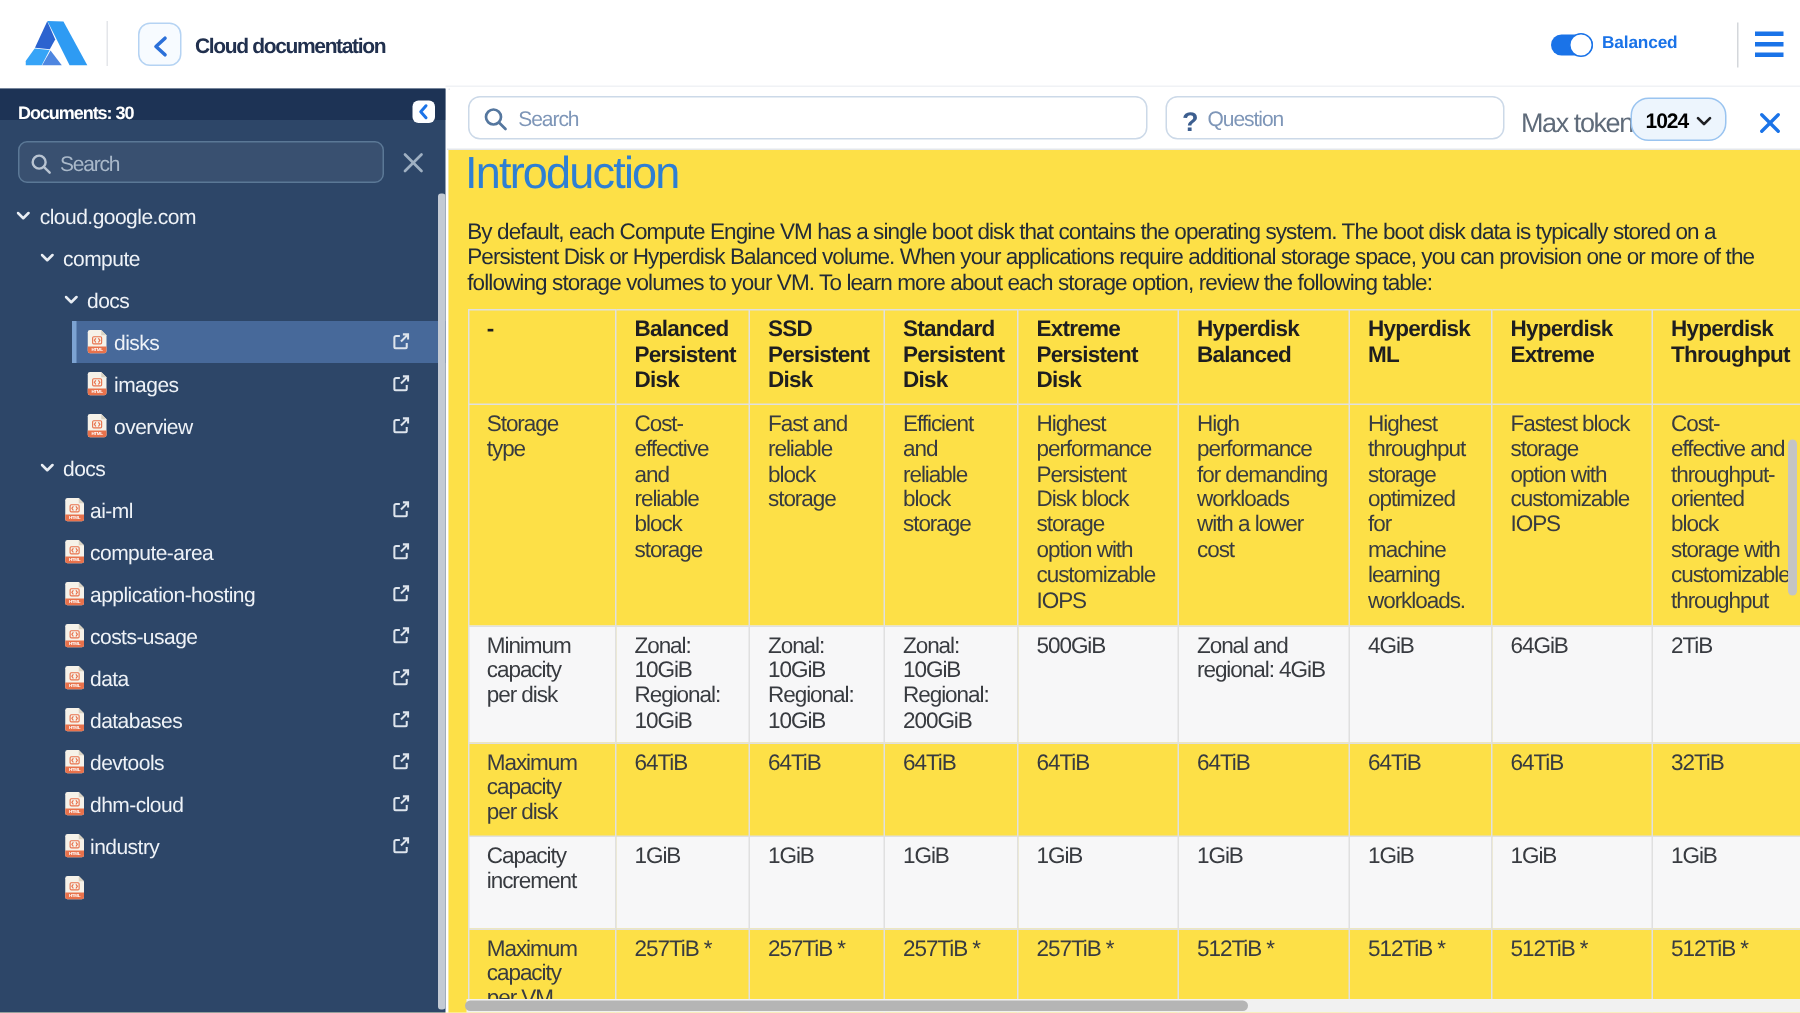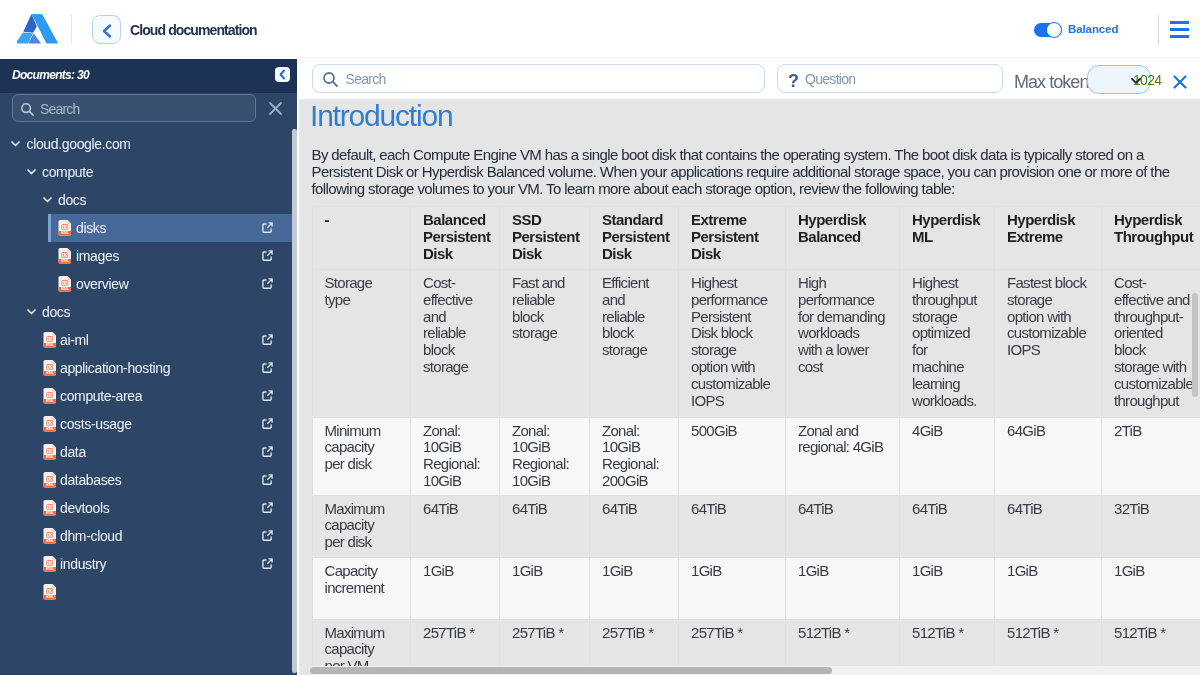--- a/index.html
+++ b/index.html
@@ -22,21 +22,21 @@
 #knob { position:absolute; left:11.5px; top:-1px; width:16px; height:16px; background:#fff;
   border:1.5px solid #1a73e8; border-radius:50%; }
 #mdlabel { position:absolute; left:1068px; top:23px; font-size:11.5px; font-weight:700; color:#1a73e8; letter-spacing:-0.1px; }
 #hdr-div2 { position:absolute; left:1158px; top:15px; width:1px; height:30px; background:#d4d7db; }
 #burger { position:absolute; left:1170px; top:21px; width:19px; }
 #burger div { height:3.4px; background:#1a73e8; margin-bottom:3.4px; }
 
 
 #sidebar { position:absolute; left:0; top:59px; width:297px; height:616px; background:#2d4668;
   overflow:hidden; }
-#sbhead { position:absolute; left:0; top:0; width:297px; height:34px; background:#1d3355;font-style:italic; }
+#sbhead { position:absolute; left:0; top:0; width:297px; height:21px; background:#1d3355; }
 #sbhead .t { position:absolute; left:12px; top:9px; font-size:12px; font-weight:700; color:#fff; letter-spacing:-0.7px; }
 #collapse { position:absolute; left:275px; top:8px; width:15px; height:15px; background:#fdfeff;
   border-radius:4px; }
 #sbsearch { position:absolute; left:12px; top:35px; width:244px; height:28px;
   border:1px solid #5b7896; border-radius:6px; background:rgba(255,255,255,0.06); }
 #sbsearch .ph { position:absolute; left:27px; top:6px; font-size:14px; color:#a9b8c9; letter-spacing:-0.8px; }
 #sbx { position:absolute; left:268px; top:42px; }
 #tree { position:absolute; left:0; top:71px; width:297px; }
 .row { position:relative; height:28px; line-height:28px; color:#eef2f7; font-size:14px;
   letter-spacing:-0.35px; white-space:nowrap; }
@@ -54,25 +54,25 @@
 #toolbar { position:absolute; left:298px; top:60px; width:902px; height:40px; background:#fff;
   border-bottom:1px solid #e4e7eb; }
 .inp { position:absolute; top:4px; height:29px; border:1.5px solid #ccd9e8; border-radius:8px;
   background:#fff; }
 #inp1 { left:13.5px; width:453px; }
 #inp2 { left:479px; width:226px; }
 .inp .ph { position:absolute; top:6px; font-size:14px; color:#7e96b8; letter-spacing:-0.7px; }
 #maxtok { position:absolute; left:716px; top:12px; font-size:18px; color:#5f6b7a; letter-spacing:-0.95px; }
 #dd { position:absolute; left:789px; top:4.5px; width:64px; height:29px; background:#edf5fd;
   border:1.5px solid #9ac4f0; border-radius:12px; }
-#dd .v { position:absolute; left:9px; top:6px; font-size:14px; font-weight:400; color:#4d7c0f; letter-spacing:-0.7px;margin-left:36px; }
+#dd .v { position:absolute; left:9px; top:6px; font-size:14px; font-weight:700; color:#000000; letter-spacing:-0.7px; }
 #closex { position:absolute; left:875px; top:14.5px; }
 
 
-#content { position:absolute; left:299px; top:100px; width:901px; height:575px; background:#e5e5e5;
+#content { position:absolute; left:299px; top:100px; width:901px; height:575px; background:#fde047;
   overflow:hidden; }
 #h1 { position:absolute; left:11px; top:-1px; font-size:30px; line-height:34px; color:#2e7fd3; font-weight:400;
   letter-spacing:-1.2px; }
 #para { position:absolute; left:12.5px; top:45.5px; font-size:15px; line-height:17.25px;
   color:#222b38; letter-spacing:-0.6px; white-space:nowrap; }
 #tblwrap { position:absolute; left:12.5px; top:106px; width:1000px; }
 table { border-collapse:collapse; table-layout:fixed; width:910px; }
 td,th { border:1px solid #e0e0e0; vertical-align:top; padding:5px 13px 5px 12px;
   font-size:15px; line-height:16.8px; color:#383b40; text-align:left; letter-spacing:-0.7px; }
 th { font-weight:700; color:#1e1e20; letter-spacing:-0.5px; }
@@ -220,36 +220,36 @@
       </div>
 <div class="row">
         <svg class="ico" style="left:42.5px" width="13.5" height="15.5" viewBox="0 0 27 31">
           <path d="M1 3 a3 3 0 0 1 3-3 H19 L26 7 V28 a3 3 0 0 1 -3 3 H4 a3 3 0 0 1 -3-3 Z" fill="#f6f2e9"></path>
           <path d="M19 0 L26 7 H19 Z" fill="#d9d2c2"></path>
           <rect x="7.5" y="9" width="12" height="9.5" rx="1.5" fill="none" stroke="#e8724c" stroke-width="1.5"></rect>
           <path d="M11.5 11.5 L9.8 13.8 L11.5 16.1 M15.5 11.5 L17.2 13.8 L15.5 16.1" fill="none" stroke="#e8724c" stroke-width="1.5" stroke-linecap="round"></path>
           <path d="M1 22 H26 V28 a3 3 0 0 1 -3 3 H4 a3 3 0 0 1 -3-3 Z" fill="#e8724c"></path>
           <text x="13.5" y="28.5" font-size="6" fill="#fff" text-anchor="middle" font-weight="bold">HTML</text>
         </svg>
+        <span class="lbl" style="left:60px">compute-area</span>
+        <svg class="ext" width="11" height="11" viewBox="0 0 12 12">
+          <path d="M10 7.2 V10 a1.2 1.2 0 0 1 -1.2 1.2 H2.2 A1.2 1.2 0 0 1 1 10 V3.4 A1.2 1.2 0 0 1 2.2 2.2 H5" fill="none" stroke="#dde4ec" stroke-width="1.5"></path>
+          <path d="M7.2 1 H11 V4.8 M11 1 L5.8 6.2" fill="none" stroke="#dde4ec" stroke-width="1.5"></path>
+        </svg>
+      </div>
+<div class="row">
+        <svg class="ico" style="left:42.5px" width="13.5" height="15.5" viewBox="0 0 27 31">
+          <path d="M1 3 a3 3 0 0 1 3-3 H19 L26 7 V28 a3 3 0 0 1 -3 3 H4 a3 3 0 0 1 -3-3 Z" fill="#f6f2e9"></path>
+          <path d="M19 0 L26 7 H19 Z" fill="#d9d2c2"></path>
+          <rect x="7.5" y="9" width="12" height="9.5" rx="1.5" fill="none" stroke="#e8724c" stroke-width="1.5"></rect>
+          <path d="M11.5 11.5 L9.8 13.8 L11.5 16.1 M15.5 11.5 L17.2 13.8 L15.5 16.1" fill="none" stroke="#e8724c" stroke-width="1.5" stroke-linecap="round"></path>
+          <path d="M1 22 H26 V28 a3 3 0 0 1 -3 3 H4 a3 3 0 0 1 -3-3 Z" fill="#e8724c"></path>
+          <text x="13.5" y="28.5" font-size="6" fill="#fff" text-anchor="middle" font-weight="bold">HTML</text>
+        </svg>
         <span class="lbl" style="left:60px">application-hosting</span>
-        <svg class="ext" width="11" height="11" viewBox="0 0 12 12">
-          <path d="M10 7.2 V10 a1.2 1.2 0 0 1 -1.2 1.2 H2.2 A1.2 1.2 0 0 1 1 10 V3.4 A1.2 1.2 0 0 1 2.2 2.2 H5" fill="none" stroke="#dde4ec" stroke-width="1.5"></path>
-          <path d="M7.2 1 H11 V4.8 M11 1 L5.8 6.2" fill="none" stroke="#dde4ec" stroke-width="1.5"></path>
-        </svg>
-      </div>
-<div class="row">
-        <svg class="ico" style="left:42.5px" width="13.5" height="15.5" viewBox="0 0 27 31">
-          <path d="M1 3 a3 3 0 0 1 3-3 H19 L26 7 V28 a3 3 0 0 1 -3 3 H4 a3 3 0 0 1 -3-3 Z" fill="#f6f2e9"></path>
-          <path d="M19 0 L26 7 H19 Z" fill="#d9d2c2"></path>
-          <rect x="7.5" y="9" width="12" height="9.5" rx="1.5" fill="none" stroke="#e8724c" stroke-width="1.5"></rect>
-          <path d="M11.5 11.5 L9.8 13.8 L11.5 16.1 M15.5 11.5 L17.2 13.8 L15.5 16.1" fill="none" stroke="#e8724c" stroke-width="1.5" stroke-linecap="round"></path>
-          <path d="M1 22 H26 V28 a3 3 0 0 1 -3 3 H4 a3 3 0 0 1 -3-3 Z" fill="#e8724c"></path>
-          <text x="13.5" y="28.5" font-size="6" fill="#fff" text-anchor="middle" font-weight="bold">HTML</text>
-        </svg>
-        <span class="lbl" style="left:60px">compute-area</span>
         <svg class="ext" width="11" height="11" viewBox="0 0 12 12">
           <path d="M10 7.2 V10 a1.2 1.2 0 0 1 -1.2 1.2 H2.2 A1.2 1.2 0 0 1 1 10 V3.4 A1.2 1.2 0 0 1 2.2 2.2 H5" fill="none" stroke="#dde4ec" stroke-width="1.5"></path>
           <path d="M7.2 1 H11 V4.8 M11 1 L5.8 6.2" fill="none" stroke="#dde4ec" stroke-width="1.5"></path>
         </svg>
       </div>
 <div class="row">
         <svg class="ico" style="left:42.5px" width="13.5" height="15.5" viewBox="0 0 27 31">
           <path d="M1 3 a3 3 0 0 1 3-3 H19 L26 7 V28 a3 3 0 0 1 -3 3 H4 a3 3 0 0 1 -3-3 Z" fill="#f6f2e9"></path>
           <path d="M19 0 L26 7 H19 Z" fill="#d9d2c2"></path>
           <rect x="7.5" y="9" width="12" height="9.5" rx="1.5" fill="none" stroke="#e8724c" stroke-width="1.5"></rect>

